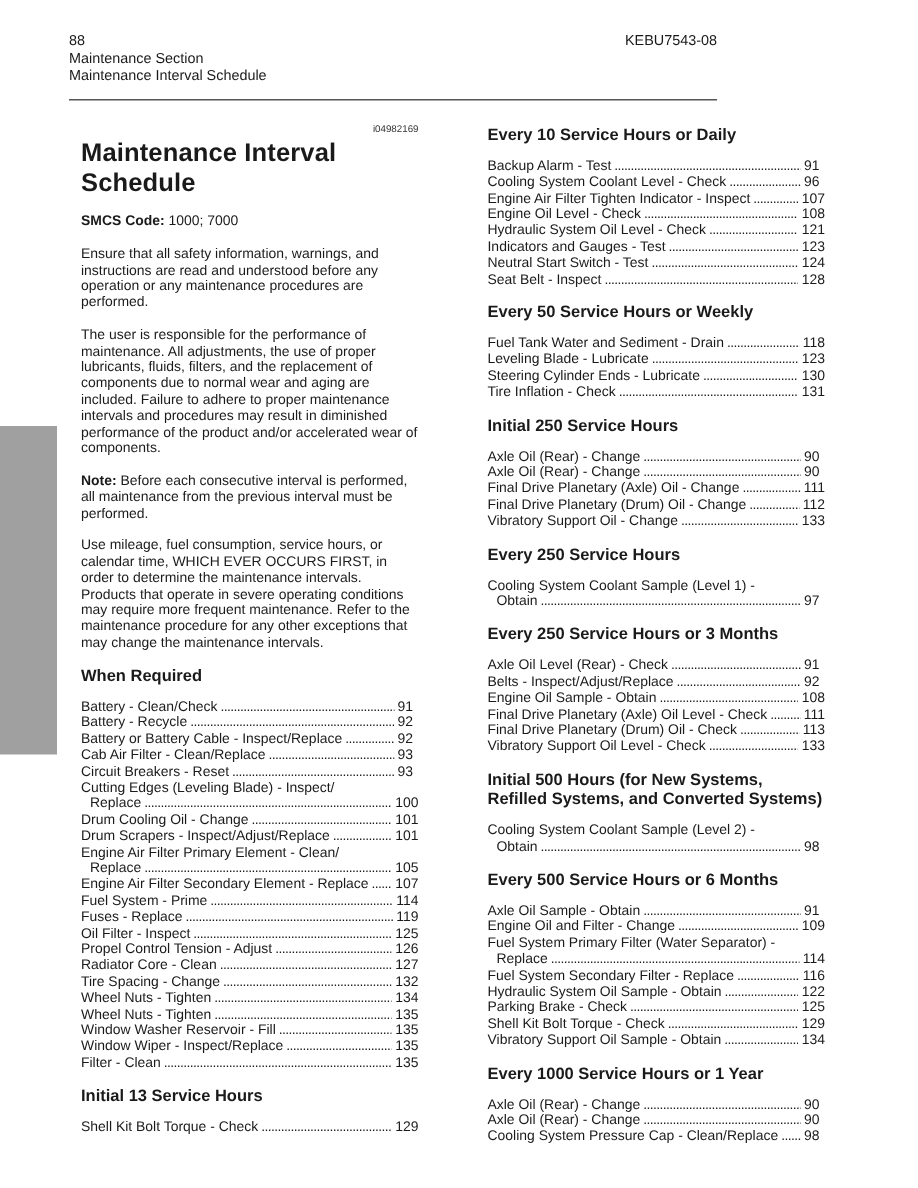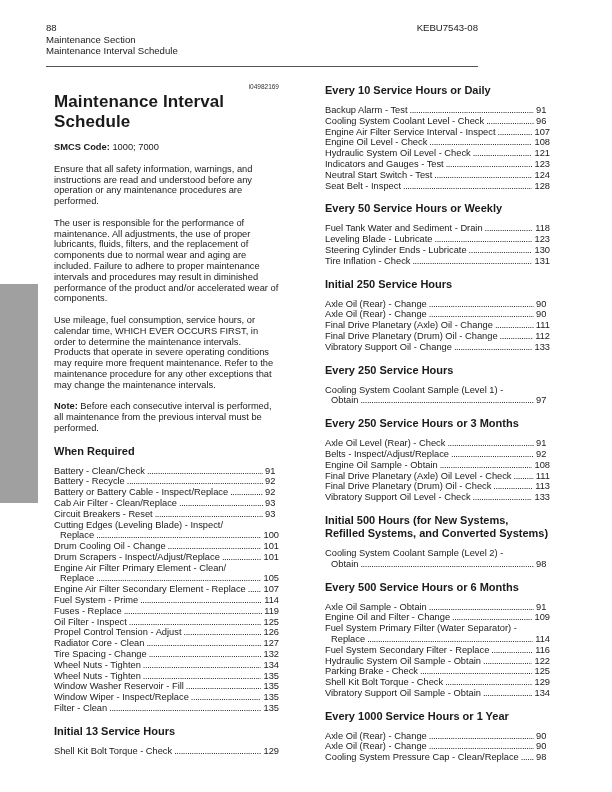--- a/index.html
+++ b/index.html
@@ -56,22 +56,22 @@
 </div>
 <div class="hdr-right">KEBU7543-08</div>
 <div class="hdr-rule"></div>
 
 <div class="col col-left">
   <div class="docid">i04982169</div>
   <div class="title">Maintenance Interval Schedule</div>
   <div class="smcs"><b>SMCS Code:</b><span> 1000; 7000</span></div>
   <p class="para">Ensure that all safety information, warnings, and instructions are read and understood before any operation or any maintenance procedures are performed.</p>
   <p class="para">The user is responsible for the performance of maintenance. All adjustments, the use of proper lubricants, fluids, filters, and the replacement of components due to normal wear and aging are included. Failure to adhere to proper maintenance intervals and procedures may result in diminished performance of the product and/or accelerated wear of components.</p>
+  <p class="para"><b>Note:</b><span> Before each consecutive interval is performed, all maintenance from the previous interval must be performed.</span></p>
   <p class="para">Use mileage, fuel consumption, service hours, or calendar time, WHICH EVER OCCURS FIRST, in order to determine the maintenance intervals. Products that operate in severe operating conditions may require more frequent maintenance. Refer to the maintenance procedure for any other exceptions that may change the maintenance intervals.</p>
-  <p class="para"><b>Note:</b><span> Before each consecutive interval is performed, all maintenance from the previous interval must be performed.</span></p>
 
   <div class="section">
       <div class="sec-h">When Required</div>
       <div class="items">
         <div class="item">
           <span class="lbl">Battery - Clean/Check</span>
           <span class="dots"></span>
           <span class="pg">91</span>
         </div>
         <div class="item">
@@ -202,21 +202,21 @@
           <span class="lbl">Backup Alarm - Test</span>
           <span class="dots"></span>
           <span class="pg">91</span>
         </div>
         <div class="item">
           <span class="lbl">Cooling System Coolant Level - Check</span>
           <span class="dots"></span>
           <span class="pg">96</span>
         </div>
         <div class="item">
-          <span class="lbl">Engine Air Filter Service Interval - Inspect</span>
+          <span class="lbl">Engine Air Filter Tighten Indicator - Inspect</span>
           <span class="dots"></span>
           <span class="pg">107</span>
         </div>
         <div class="item">
           <span class="lbl">Engine Oil Level - Check</span>
           <span class="dots"></span>
           <span class="pg">108</span>
         </div>
         <div class="item">
           <span class="lbl">Hydraulic System Oil Level - Check</span>

